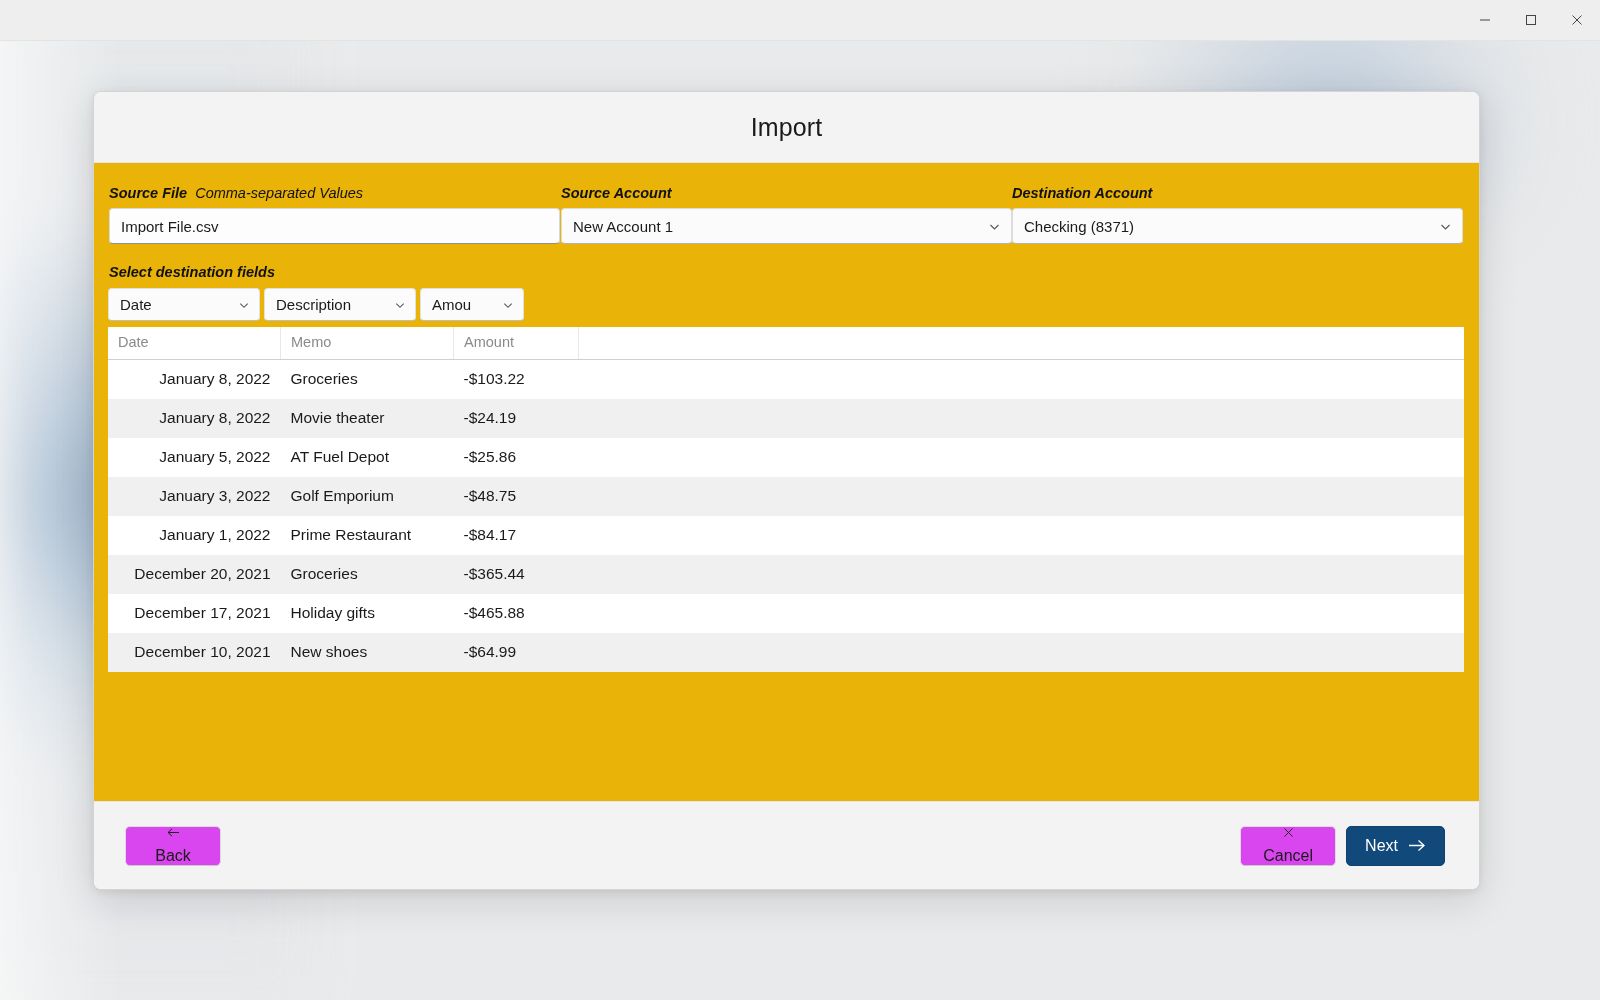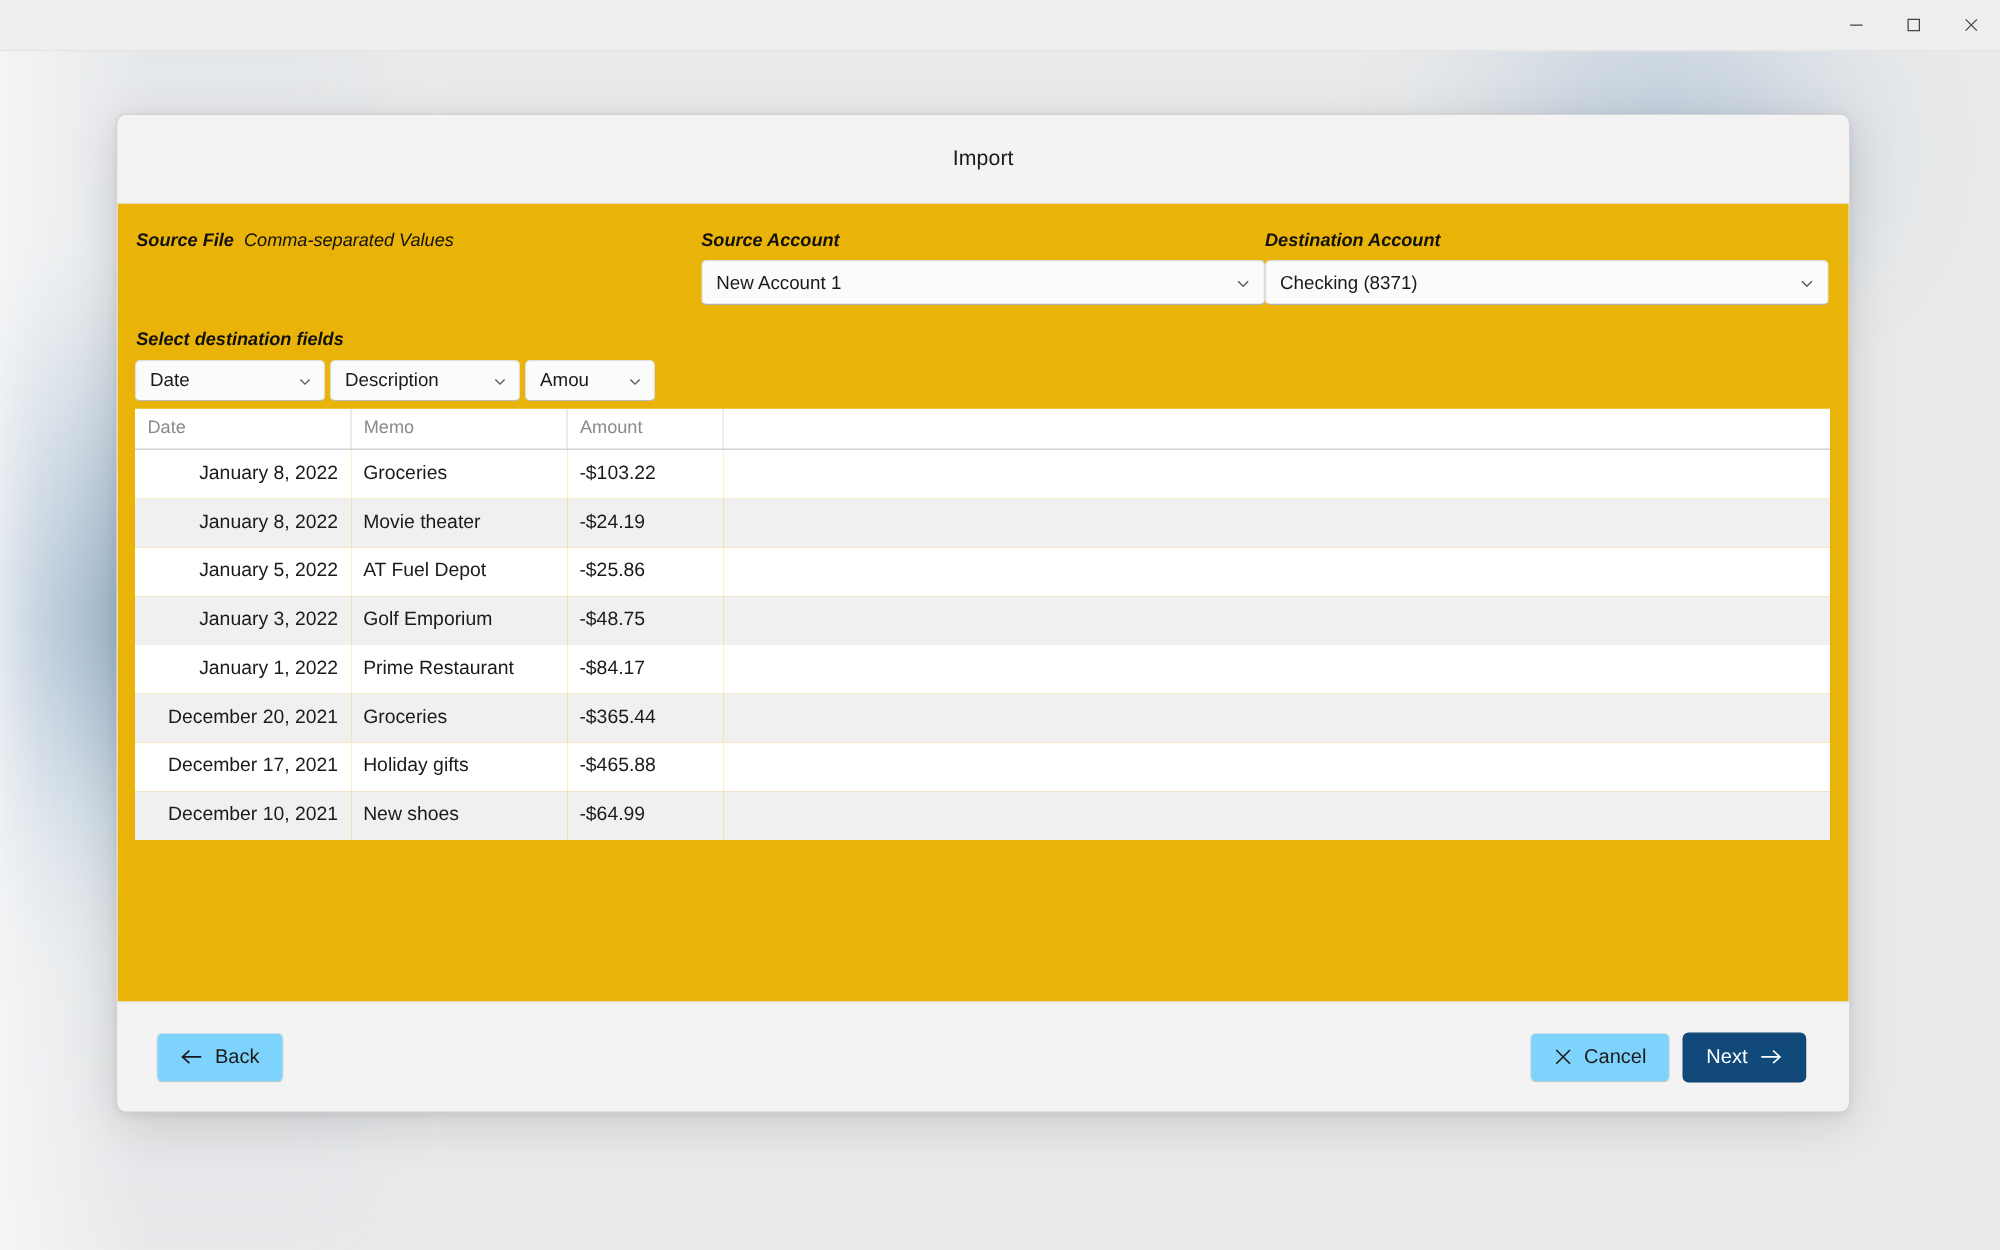--- a/index.html
+++ b/index.html
@@ -94,21 +94,21 @@
   #dialog-header {
     height: 70px;
     background: #f3f3f3;
     border-bottom: 1px solid #e6e6e6;
     display: flex;
     align-items: center;
     justify-content: center;
     flex: 0 0 auto;
   }
   #dialog-title {
-    font-size: 17px;
+    font-size: 25px;
     color: #1a1a1a;
     font-weight: 400;
     letter-spacing: .1px;
   }
 
   #dialog-body {
     flex: 1 1 auto;
     background: #eab308;
     padding: 22px 0 0 0;
     position: relative;
@@ -268,24 +268,25 @@
     display: inline-flex;
     align-items: center;
     justify-content: center;
     gap: 9px;
     font-size: 16px;
     cursor: default;
     box-sizing: border-box;
     padding: 0 18px;
   }
   .btn.secondary {
-    background: #7dd3fc;
+    background: #d946ef;
     border: 1px solid #dcdcdc;
     border-bottom-color: #c8c8c8;
     color: #1a1a1a;
+    flex-direction: column;
   }
   .btn.primary {
     background: #11497a;
     border: 1px solid #0f4270;
     color: #ffffff;
   }
   .btn-group-right { display: flex; gap: 10px; align-items: center; }
   .btn svg { display: block; }
 </style>
 </head>
@@ -324,20 +325,23 @@
     <div id="dialog-title">Import</div>
   </div>
 
   <div id="dialog-body">
 
     <div class="field-row">
 
       <div class="field source-file">
         <div class="field-label">
           <span>Source File</span><span class="sub">Comma-separated Values</span>
+        </div>
+        <div class="text-input">
+          <span>Import File.csv</span>
         </div>
       </div>
 
       <div class="field spacer-a"></div>
 
       <div class="field source-account">
         <div class="field-label">Source Account</div>
         <div class="combo">
           <span>New Account 1</span>
           <span class="chev">

